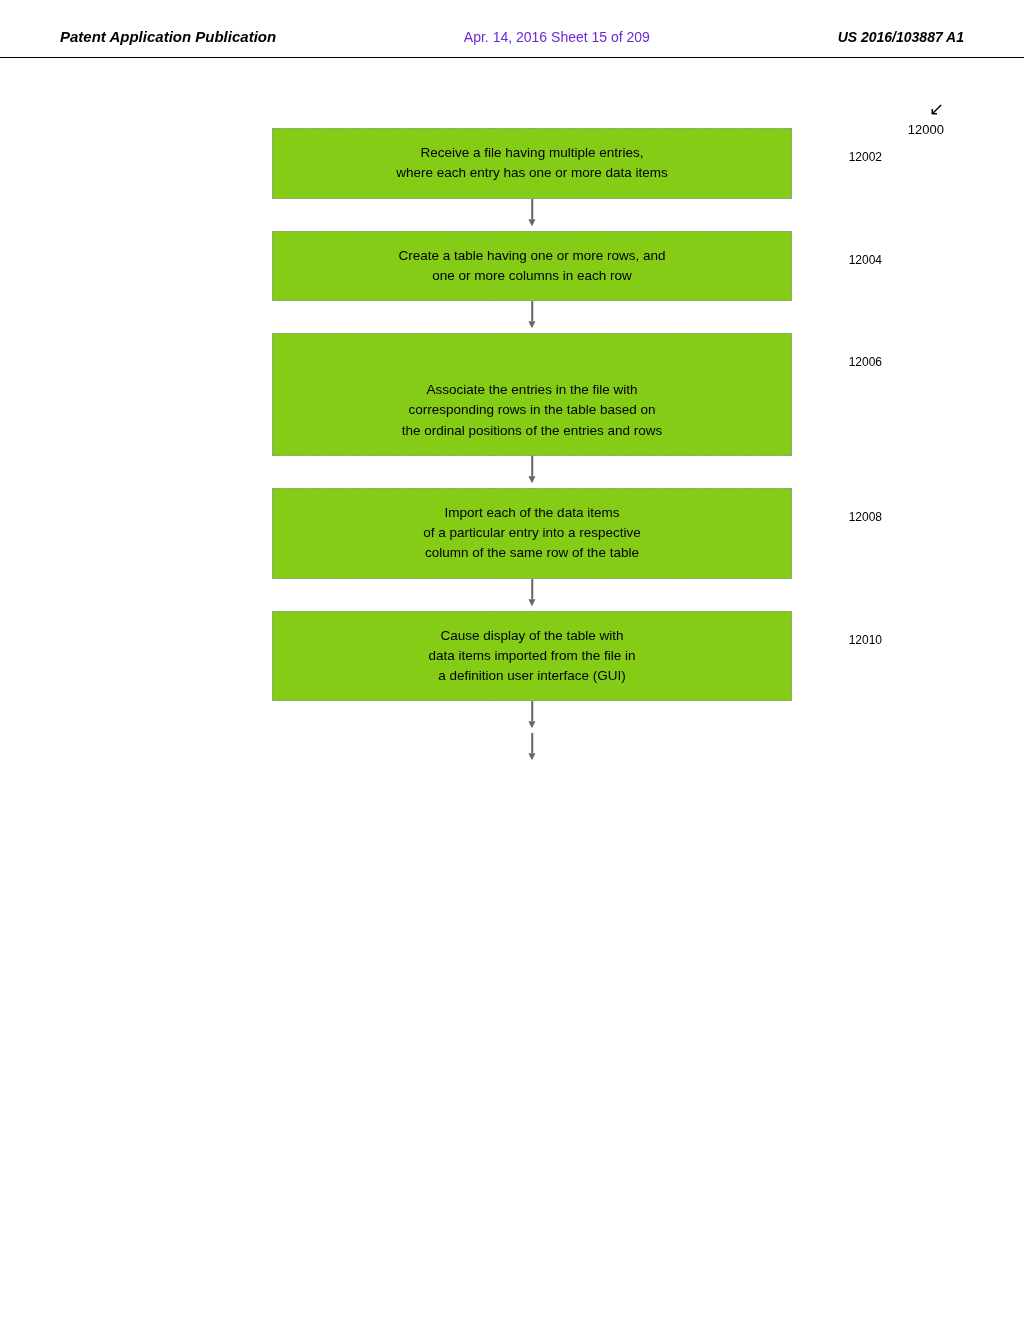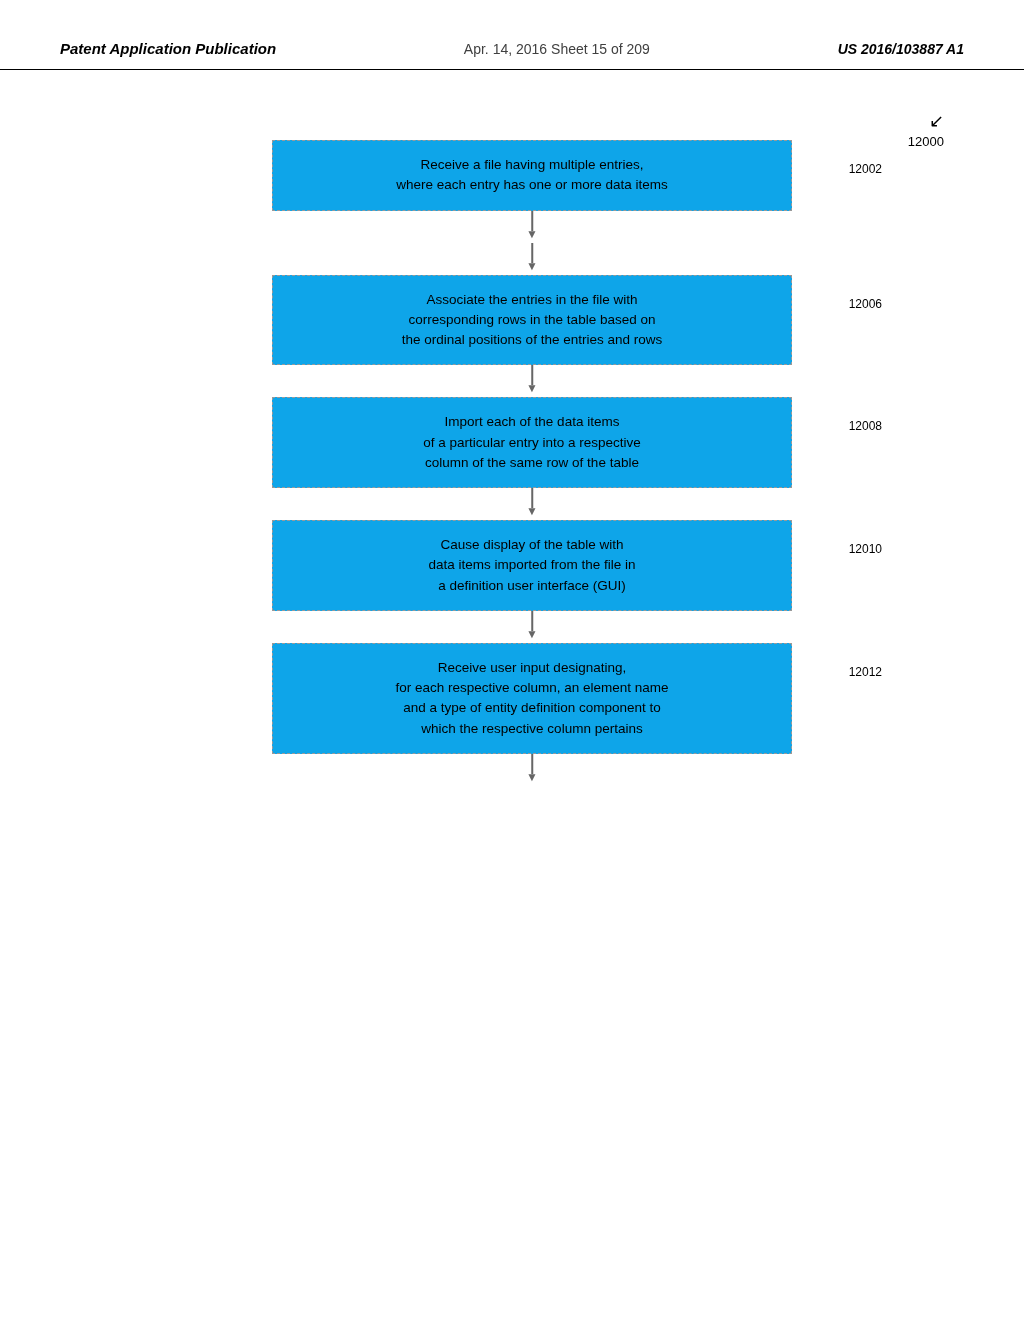--- a/index.html
+++ b/index.html
@@ -17,32 +17,32 @@
       background: #ffffff;
       padding: 0;
       position: relative;
     }
 
     
     .header {
       display: flex;
       justify-content: space-between;
       align-items: baseline;
-      padding: 40px 60px 12px 60px;
+      padding: 28px 60px 12px 60px;
       border-bottom: 1px solid #000;
     }
     .header-left {
       font-style: italic;
       font-size: 15px;
       font-weight: bold;
       color: #000;
     }
     .header-center {
       font-size: 14px;
-      color: #404040;
+      color: #6d28d9;
     }
     .header-right {
       font-size: 14px;
       color: #000;
       font-weight: bold;
       font-style: italic;
     }
 
     
     .content {
@@ -71,21 +71,21 @@
       margin-bottom: 0;
     }
 
     .step-box {
       border: 1.5px dashed #999;
       padding: 14px 20px;
       text-align: center;
       font-size: 13.5px;
       line-height: 1.5;
       color: #000;
-      background: #0ea5e9;
+      background: #84cc16;
       flex: 1;
       min-height: 70px;
       display: flex;
       align-items: center;
       justify-content: center;
     }
 
     .step-label {
       position: absolute;
       right: -90px;
@@ -166,26 +166,33 @@
       <div class="step-wrapper">
         <div class="step-box">
           <span style="white-space: pre-line; text-align: center;">Receive a file having multiple entries,
 where each entry has one or more data items</span>
         </div>
         <span class="step-label side-label">12002</span>
       </div>
 
       <div class="arrow"></div>
 
-
-      <div class="arrow"></div>
-
-      <div class="step-wrapper">
-        <div class="step-box">
-          <span style="white-space: pre-line; text-align: center;">Associate the entries in the file with
+      <div class="step-wrapper">
+        <div class="step-box">
+          <span style="white-space: pre-line; text-align: center;">Create a table having one or more rows, and
+one or more columns in each row</span>
+        </div>
+        <span class="step-label side-label">12004</span>
+      </div>
+
+      <div class="arrow"></div>
+
+      <div class="step-wrapper">
+        <div class="step-box">
+          <span style="white-space: pre-line; text-align: center; margin-top: 32px;">Associate the entries in the file with
 corresponding rows in the table based on
 the ordinal positions of the entries and rows</span>
         </div>
         <span class="step-label side-label">12006</span>
       </div>
 
       <div class="arrow"></div>
 
       <div class="step-wrapper">
         <div class="step-box">
@@ -202,29 +209,20 @@
         <div class="step-box">
           <span style="white-space: pre-line; text-align: center;">Cause display of the table with
 data items imported from the file in
 a definition user interface (GUI)</span>
         </div>
         <span class="step-label side-label">12010</span>
       </div>
 
       <div class="arrow"></div>
 
-      <div class="step-wrapper">
-        <div class="step-box">
-          <span style="white-space: pre-line; text-align: center;">Receive user input designating,
-for each respective column, an element name
-and a type of entity definition component to
-which the respective column pertains</span>
-        </div>
-        <span class="step-label side-label">12012</span>
-      </div>
 
       <div class="arrow"></div>
 
 
     </div>
 
 
   </div>
 </div>
 

